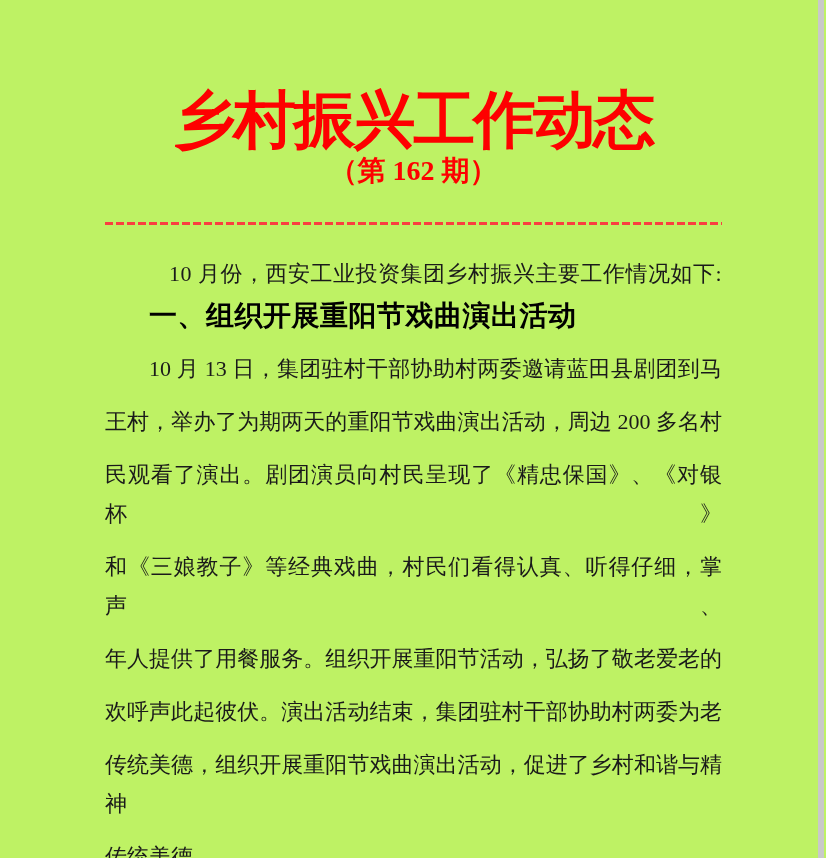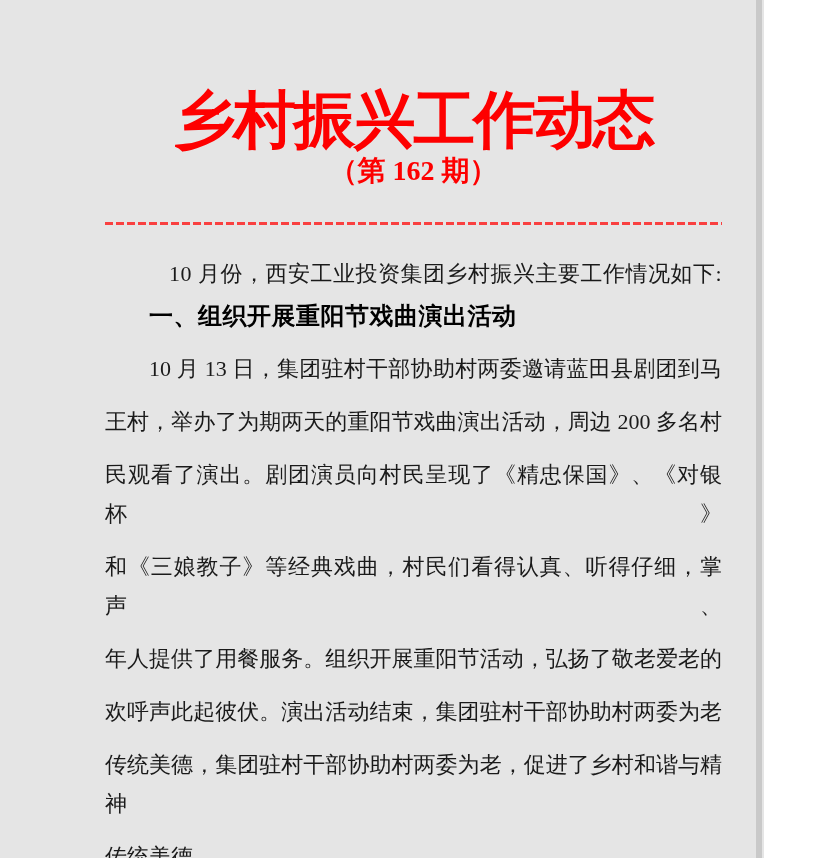--- a/index.html
+++ b/index.html
@@ -9,22 +9,22 @@
   }
   html,body{margin:0;padding:0;}
   body{
     width:826px;height:858px;
     background:#ffffff;
     font-family:"Liberation Serif", serif;
     overflow:hidden;
   }
   .page{
     position:relative;
-    width:764px;height:858px;
-    background:#e5e5e5;
+    width:826px;height:858px;
+    background:#bef264;
     overflow:hidden;
   }
   .scrollbar-track{
     position:absolute;
     top:0;right:2px;
     width:6px;height:858px;
     background:#c9c9c9;
   }
   .content{
     width:617px;
@@ -61,21 +61,21 @@
     margin:29px 0 0 0;
     font-size:22px;
     line-height:39px;
     color:var(--text);
     text-indent:44px;
     letter-spacing:0.5px;
     text-align:right;
   }
   .section-heading{
     margin:3px 0 0 0;
-    font-size:24px;
+    font-size:28px;
     line-height:39px;
     font-weight:bold;
     color:#000000;
     text-indent:44px;
     font-family:"Liberation Sans", sans-serif;
     letter-spacing:0.5px;
   }
   .para{
     margin-top:4px;
   }
@@ -111,17 +111,17 @@
 
     <h2 class="section-heading">一、组织开展重阳节戏曲演出活动</h2>
 
     <div class="para">
       <div class="para-line first">10 月 13 日，集团驻村干部协助村两委邀请蓝田县剧团到马</div>
       <div class="para-line">王村，举办了为期两天的重阳节戏曲演出活动，周边 200 多名村</div>
       <div class="para-line">民观看了演出。剧团演员向村民呈现了《精忠保国》、《对银杯》</div>
       <div class="para-line">和《三娘教子》等经典戏曲，村民们看得认真、听得仔细，掌声、</div>
       <div class="para-line">年人提供了用餐服务。组织开展重阳节活动，弘扬了敬老爱老的</div>
       <div class="para-line">欢呼声此起彼伏。演出活动结束，集团驻村干部协助村两委为老</div>
-      <div class="para-line">传统美德，集团驻村干部协助村两委为老，促进了乡村和谐与精神</div>
+      <div class="para-line">传统美德，组织开展重阳节戏曲演出活动，促进了乡村和谐与精神</div>
       <div class="para-line last">传统美德。</div>
     </div>
   </div>
 </div>
 
 </body></html>

